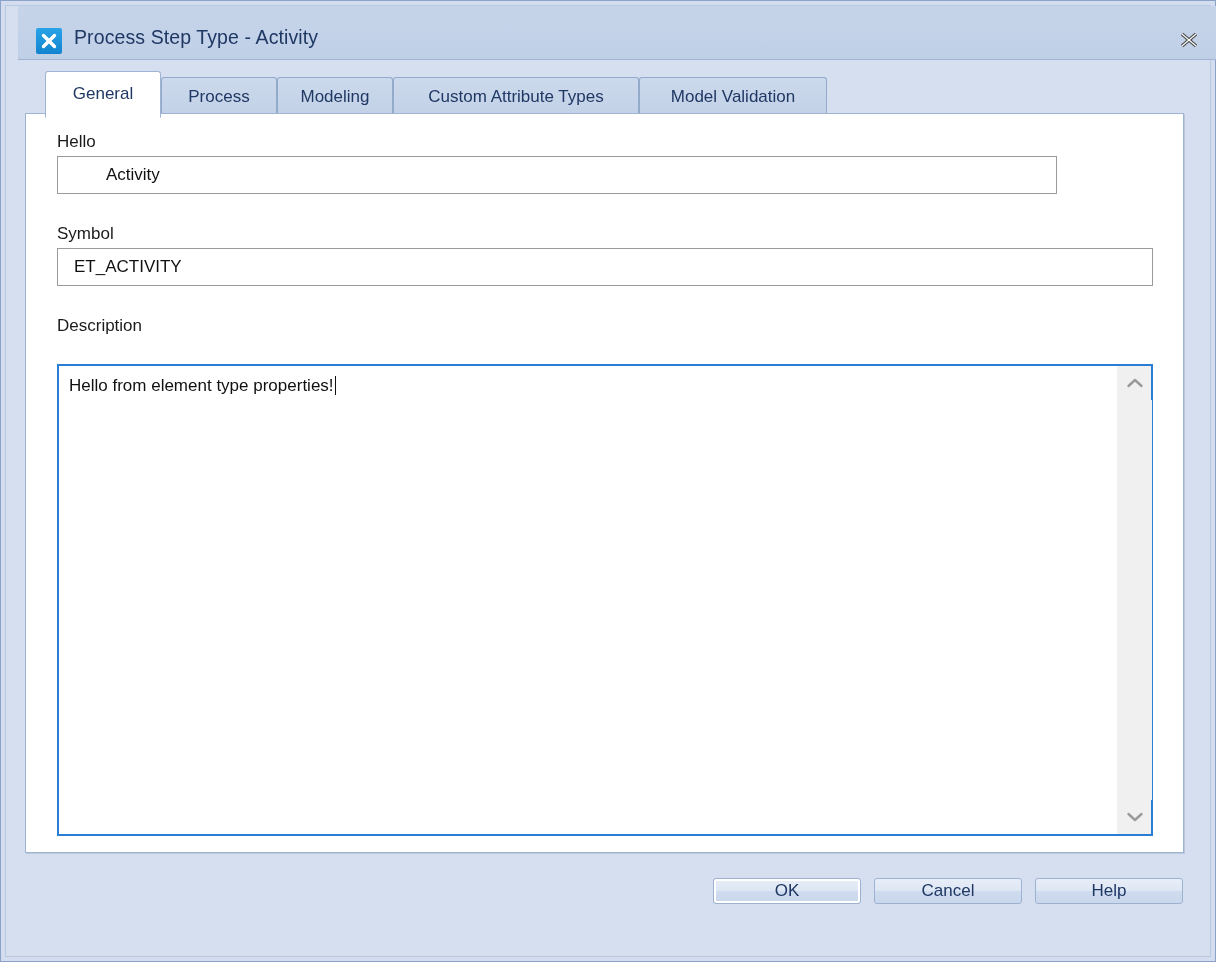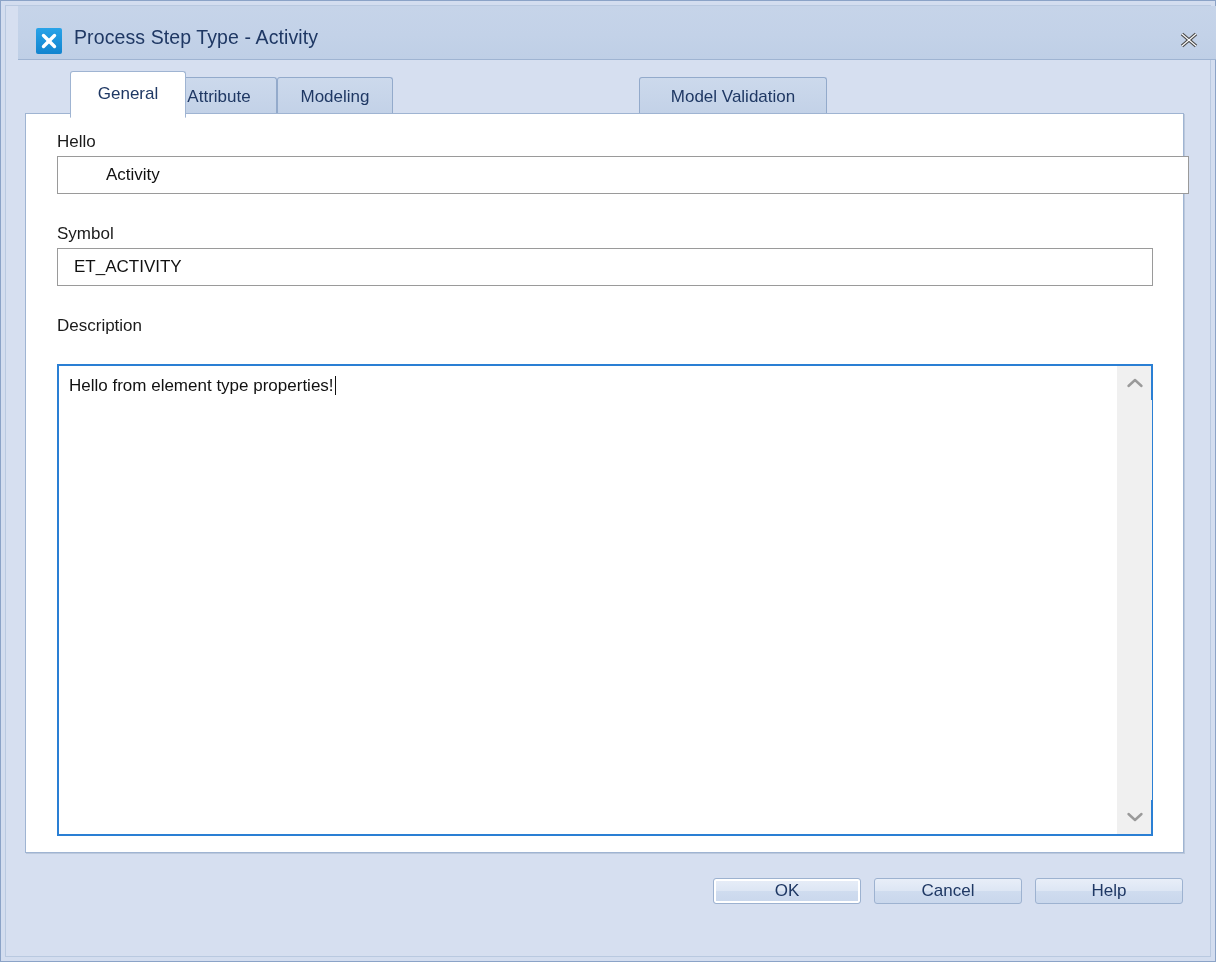--- a/index.html
+++ b/index.html
@@ -268,38 +268,41 @@
           </g>
           <g stroke="#ffffff" stroke-width="1.1" stroke-linecap="butt">
             <line x1="6" y1="5" x2="20" y2="17"></line>
             <line x1="20" y1="5" x2="6" y2="17"></line>
           </g>
         </svg>
       </div>
     </div>
 
     <div class="tabstrip">
-      <div class="tab active" style="left:20px; width:116px;margin-left:25px;">
+      <div class="tab active" style="left:20px; width:116px;">
         <span>General</span>
       </div>
       <div class="tab" style="left:136px; width:116px;">
-        <span>Attribute</span>
+        <span>Process</span>
       </div>
       <div class="tab" style="left:252px; width:116px;">
         <span>Modeling</span>
       </div>
+      <div class="tab" style="left:368px; width:246px;">
+        <span>Custom Attribute Types</span>
+      </div>
       <div class="tab" style="left:614px; width:188px;">
         <span>Model Validation</span>
       </div>
     </div>
 
     <div class="content-panel">
 
       <div class="field-label" style="left:31px; top:18px;">Hello</div>
-      <div class="text-input" style="left:31px; top:42px; width:1132px; height:38px;padding-left:48px;">
+      <div class="text-input" style="left:31px; top:42px; width:1000px; height:38px;padding-left:48px;">
         <span>Activity</span>
       </div>
 
       <div class="field-label" style="left:31px; top:110px;">Symbol</div>
       <div class="text-input" style="left:31px; top:134px; width:1096px; height:38px;padding-left:16px;">
         <span>ET_ACTIVITY</span>
       </div>
 
       <div class="field-label" style="left:31px; top:202px;">Description</div>
 

